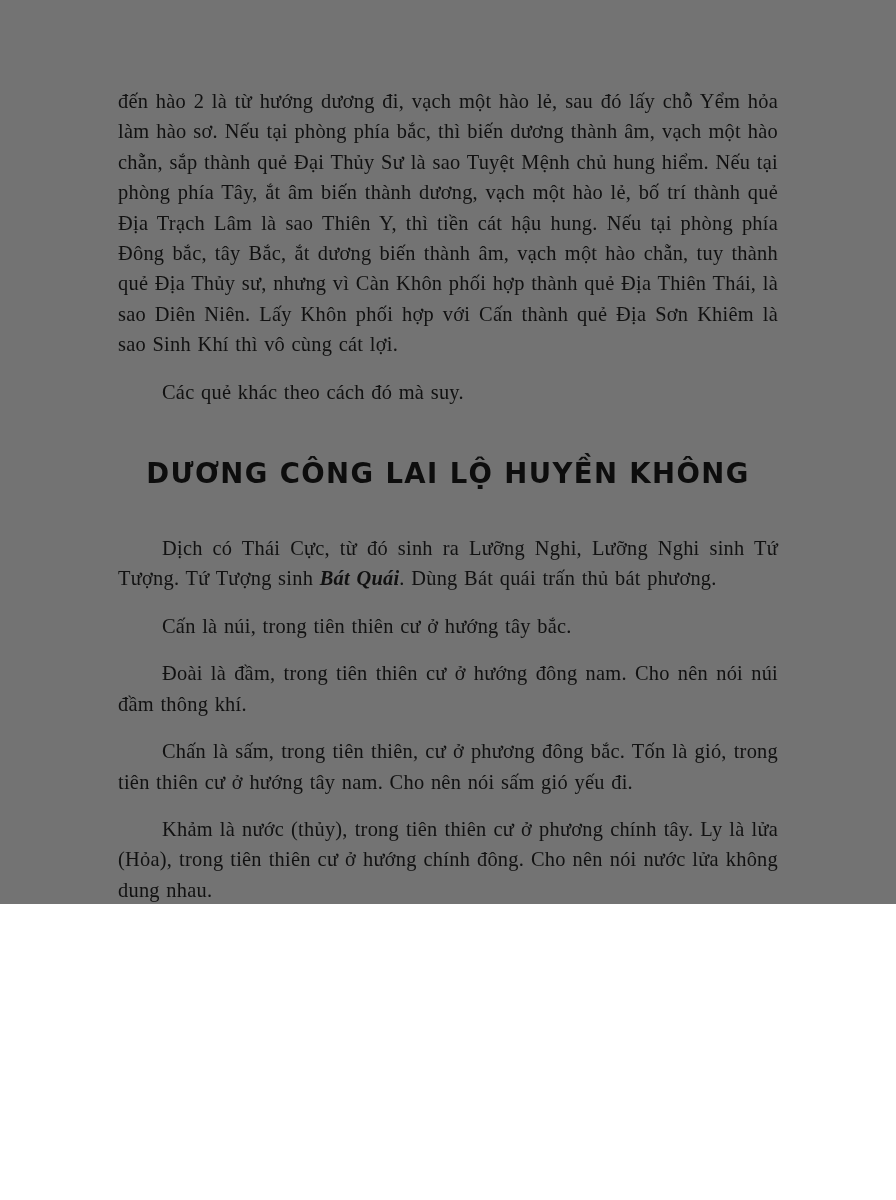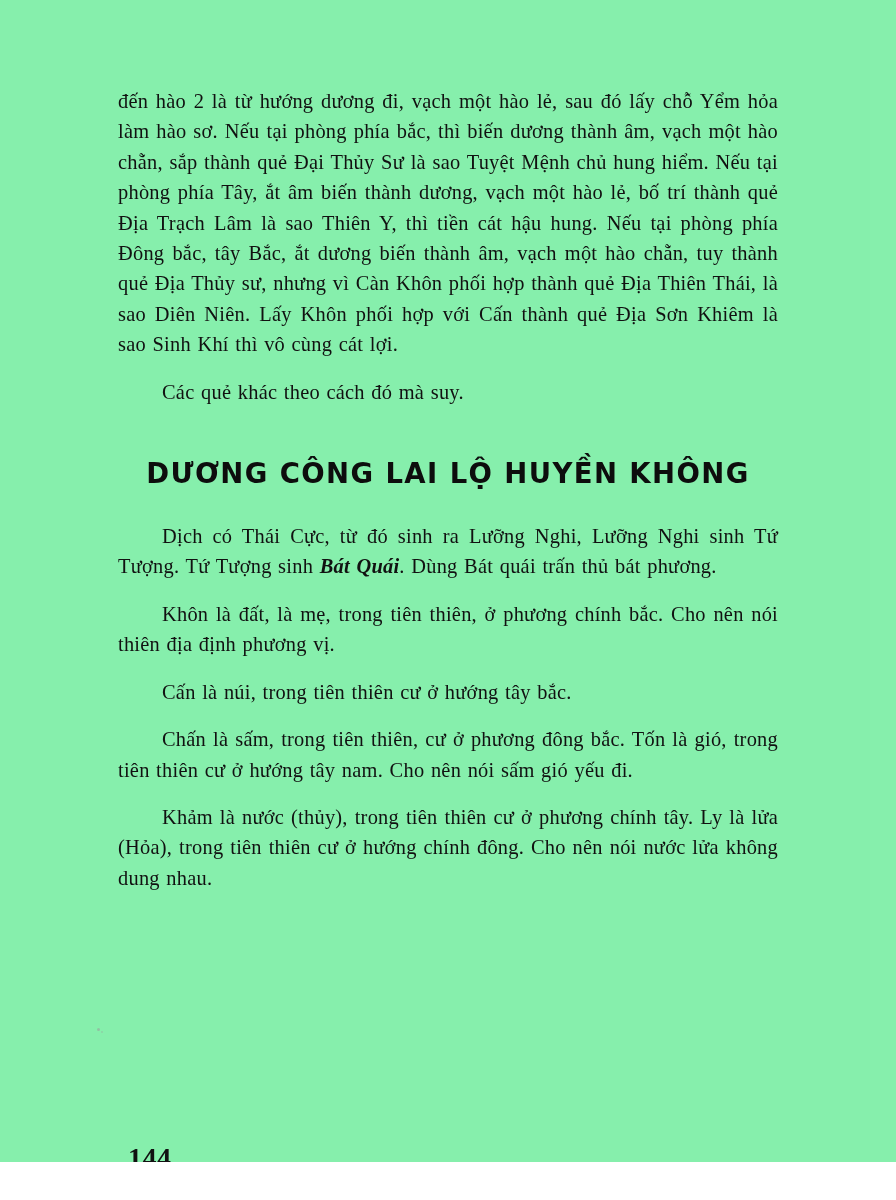--- a/index.html
+++ b/index.html
@@ -5,23 +5,23 @@
 <style>
   html, body {
     margin: 0;
     padding: 0;
     background: #ffffff;
   }
 
   .page {
     position: relative;
     width: 896px;
-    height: 1162px;
+    height: 904px;
     margin: 0 auto;
-    background: #86efac;
+    background: #737373;
     overflow: hidden;
     
     box-sizing: border-box;
   }
 
   
   .content {
     position: absolute;
     left: 118px;
     top: 86px;
@@ -55,21 +55,21 @@
   }
 
   .bold-inline {
     font-weight: 700;
     font-style: italic;
   }
 
   
   .heading-block {
     margin-top: 46px;
-    margin-bottom: 28px;
+    margin-bottom: 40px;
     text-align: center;
   }
 
   .heading-line {
     font-family: "DejaVu Sans", "Liberation Sans", sans-serif;
     font-weight: 700;
     font-size: 27.5px;
     line-height: 40px;
     letter-spacing: 1.4px;
     color: #0d0d0d;
@@ -113,24 +113,24 @@
 
     <p class="para indent">Các quẻ khác theo cách đó mà suy.</p>
 
     <div class="heading-block">
       <div class="heading-line first">DƯƠNG CÔNG LAI LỘ HUYỀN KHÔNG</div>
     </div>
 
     <p class="para indent"><span>Dịch có Thái Cực, từ đó sinh ra Lưỡng Nghi, Lưỡng Nghi sinh Tứ Tượng. Tứ Tượng sinh </span><span class="bold-inline">Bát Quái</span><span>. Dùng Bát quái trấn thủ bát phương.</span></p>
 
 
-    <p class="para indent">Khôn là đất, là mẹ, trong tiên thiên, ở phương chính bắc. Cho nên nói thiên địa định phương vị.</p>
 
     <p class="para indent">Cấn là núi, trong tiên thiên cư ở hướng tây bắc.</p>
 
+    <p class="para indent">Đoài là đầm, trong tiên thiên cư ở hướng đông nam. Cho nên nói núi đầm thông khí.</p>
 
     <p class="para indent">Chấn là sấm, trong tiên thiên, cư ở phương đông bắc. Tốn là gió, trong tiên thiên cư ở hướng tây nam. Cho nên nói sấm gió yếu đi.</p>
 
     <p class="para indent">Khảm là nước (thủy), trong tiên thiên cư ở phương chính tây. Ly là lửa (Hỏa), trong tiên thiên cư ở hướng chính đông. Cho nên nói nước lửa không dung nhau.</p>
 
   </div>
 
   <div class="speck s1"></div>
   <div class="speck s2"></div>
 

